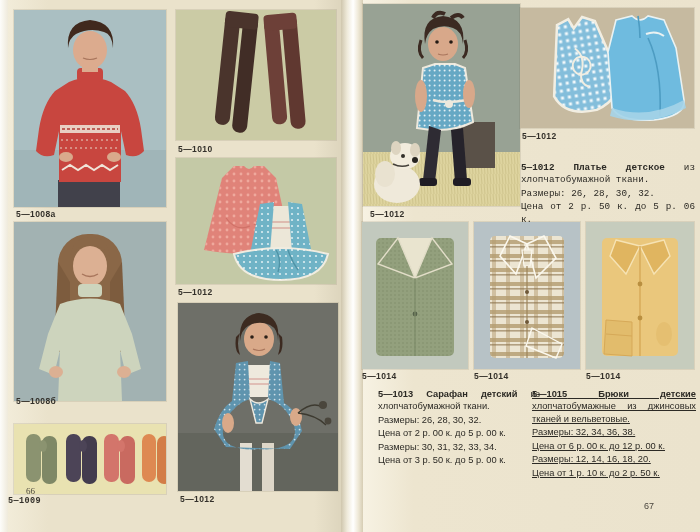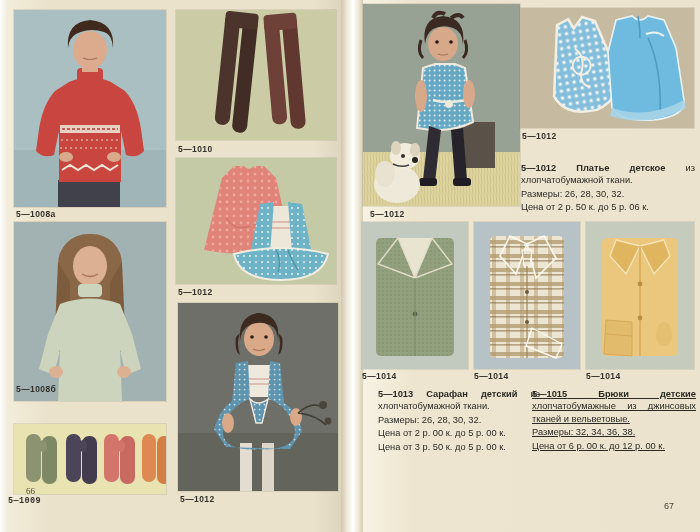--- a/index.html
+++ b/index.html
@@ -105,21 +105,21 @@
       <path d="M108,40 L112,130 L96,130 L96,60 Z" fill="#7d5c3e"></path>
       <ellipse cx="76" cy="44" rx="17" ry="20" fill="#dcb093"></ellipse>
       <path d="M56,36 Q58,16 76,15 Q95,16 96,36 Q92,24 76,23 Q60,24 56,36 Z" fill="#8a6747"></path>
       <path d="M68,52 Q76,57 84,52" fill="none" stroke="#a8755c" stroke-width="1.4"></path>
       <rect x="64" y="62" width="24" height="13" rx="4" fill="#cdd4bd"></rect>
       <path d="M46,82 Q76,71 106,82 L118,112 L127,147 L112,153 L106,128 L108,179 L44,179 L46,128 L40,153 L25,147 L34,112 Z" fill="#cdd4bd"></path>
       <ellipse cx="110" cy="150" rx="7" ry="6" fill="#dcb093"></ellipse>
       <ellipse cx="42" cy="150" rx="7" ry="6" fill="#dcb093"></ellipse>
     </svg>
   </div>
-  <div class="cap" style="left:16px;top:384px;">5—1008б</div>
+  <div class="cap" style="left:16px;top:396px;">5—1008б</div>
 
   <div class="photo" style="left:14px;top:424px;">
     <svg width="152" height="70" viewBox="0 0 152 70">
       <rect width="152" height="70" fill="#e9e2b1"></rect>
       <g>
         <rect x="12" y="10" width="15" height="48" rx="7" fill="#8b9370"></rect>
         <rect x="28" y="12" width="15" height="48" rx="7" fill="#7f8866"></rect>
         <ellipse cx="29" cy="22" rx="4" ry="6" fill="#8b9370"></ellipse>
       </g>
       <g>
@@ -236,21 +236,21 @@
         <path d="M96,12 L112,8 Q120,16 128,8 L144,12 L156,40 L164,92 Q166,108 134,112 Q100,114 92,100 L88,44 Z" fill="#6fbbdf" stroke="#eaf2f2" stroke-width="1.6"></path>
         <path d="M118,8 Q120,20 120,30" stroke="#4d9cc2" stroke-width="1.6" fill="none"></path>
         <path d="M128,30 Q142,60 140,108" stroke="#4d9cc2" stroke-width="1.6" fill="none"></path>
         <path d="M92,100 Q128,112 164,92 L166,100 Q130,120 90,108 Z" fill="#a5d4e8" opacity="0.9"></path>
         <path d="M126,26 q10,-4 18,2" stroke="#eaf2f2" stroke-width="2" fill="none"></path>
       </g>
     </svg>
   </div>
   <div class="cap" style="left:522px;top:131px;">5—1012</div>
 
-  <div class="prod" style="left:521px;top:162px;width:174px;">
+  <div class="prod" style="left:521px;top:162px;width:174px;font-family:Liberation Mono, monospace;">
     <p><b>5—1012</b>
       <b>Платье детское</b>
       <span>из хлопчатобумажной ткани.</span></p>
     <p>Размеры: 26, 28, 30, 32.</p>
     <p>Цена от 2 р. 50 к. до 5 р. 06 к.</p>
   </div>
 
   <div class="photo" style="left:362px;top:222px;">
     <svg width="106" height="147" viewBox="0 0 106 147">
       <defs>
@@ -308,25 +308,28 @@
     </svg>
   </div>
   <div class="cap" style="left:586px;top:371px;">5—1014</div>
 
   <div class="prod" style="left:378px;top:388px;width:162px;">
     <p><b>5—1013</b>
       <b>Сарафан детский</b>
       <span>из хлопчатобумажной ткани.</span></p>
     <p>Размеры: 26, 28, 30, 32.</p>
     <p>Цена от 2 р. 00 к. до 5 р. 00 к.</p>
+    <p>Размеры: 30, 31, 32, 33, 34.</p>
     <p>Цена от 3 р. 50 к. до 5 р. 00 к.</p>
   </div>
 
   <div class="prod" style="left:532px;top:388px;width:164px;text-decoration:underline;">
     <p><b>5—1015</b>
       <b>Брюки детские</b>
       <span>хлопчатобумажные из джинсовых тканей и вельветовые.</span></p>
     <p>Размеры: 32, 34, 36, 38.</p>
     <p>Цена от 6 р. 00 к. до 12 р. 00 к.</p>
-  </div>
-
-  <div class="pageno" style="left:664px;top:501px;">67</div>
+    <p>Размеры: 12, 14, 16, 18, 20.</p>
+    <p>Цена от 1 р. 10 к. до 2 р. 50 к.</p>
+  </div>
+
+  <div class="pageno" style="left:644px;top:501px;">67</div>
 </div>
 
 </body></html>

